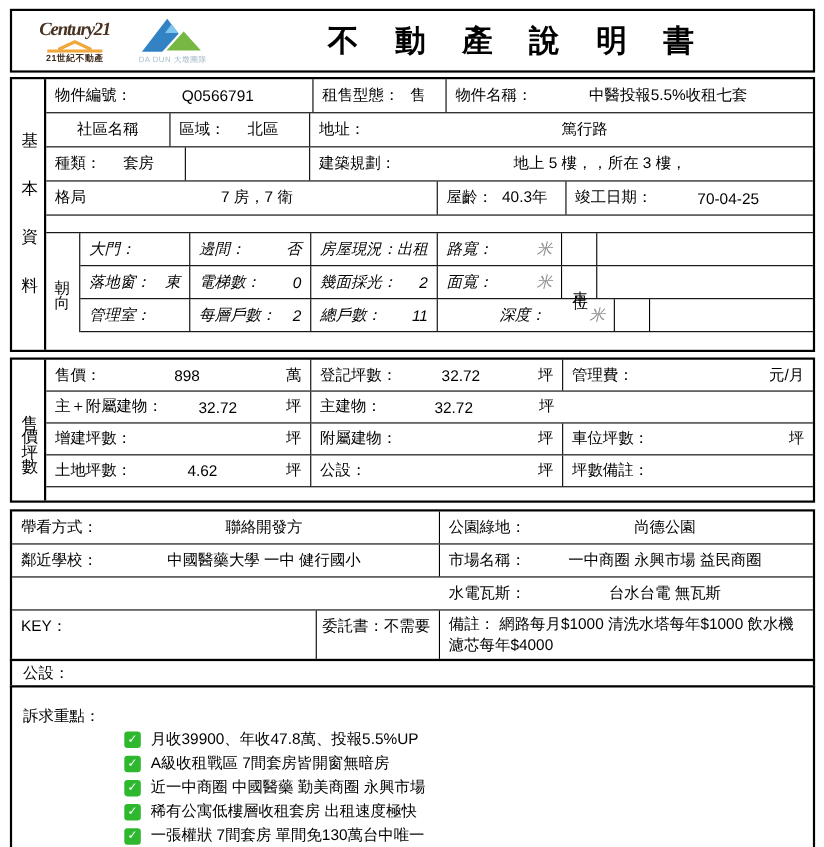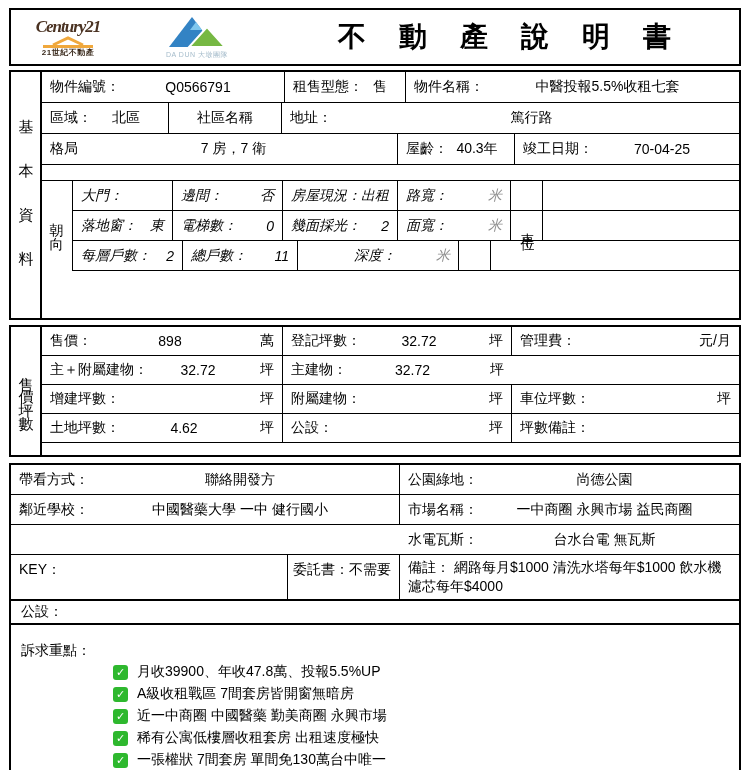--- a/index.html
+++ b/index.html
@@ -4,21 +4,21 @@
 <style>
   * { margin:0; padding:0; box-sizing:border-box; }
   body { background:#fff; }
   .page {
     width:749px; height:770px; background:#fff; overflow:hidden; position:relative;
     font-family:"Liberation Sans","DejaVu Sans",sans-serif; font-size:14px; color:#000;
   }
   
   .hdr {
     margin:8px 8px 0 9px; height:58px; border:2px solid #000;
-    display:flex; align-items:center;gap:40px;
+    display:flex; align-items:center;
   }
   .c21 { width:100px; padding-left:14px; text-align:center; line-height:1; }
   .c21-script { font-family:"Liberation Serif","DejaVu Serif",serif; font-style:italic; font-weight:bold; font-size:17px; color:#4a3222; letter-spacing:-1px; }
   .c21-house { display:block; margin:1px auto 1px; }
   .c21-sub { font-size:8px; font-weight:bold; color:#3a2a1c; letter-spacing:0.5px; }
   .dadun { width:92px; text-align:center; line-height:1; }
   .dadun-sub { font-size:7px; color:#a5bccb; letter-spacing:0.5px; margin-top:1px; }
   .doc-title {
     flex:1; text-align:center;
     font-family:"Liberation Serif","DejaVu Serif",serif;
@@ -113,30 +113,41 @@
         <div class="cell" style="width:121px;">
           <span class="lbl">租售型態：</span>
           <span class="val">售</span>
         </div>
         <div class="cell fill">
           <span class="lbl">物件名稱：</span>
           <span class="val">中醫投報5.5%收租七套</span>
         </div>
       </div>
       <div class="trow">
+        <div class="cell" style="width:113px;">
+          <span class="val">社區名稱</span>
+        </div>
         <div class="cell" style="width:127px;">
           <span class="lbl">區域：</span>
           <span class="val">北區</span>
         </div>
-        <div class="cell" style="width:113px;">
-          <span class="val">社區名稱</span>
-        </div>
         <div class="cell fill">
           <span class="lbl">地址：</span>
           <span class="val">篤行路</span>
+        </div>
+      </div>
+      <div class="trow">
+        <div class="cell" style="width:127px;">
+          <span class="lbl">種類：</span>
+          <span class="val">套房</span>
+        </div>
+        <div class="cell" style="width:113px;"></div>
+        <div class="cell fill">
+          <span class="lbl">建築規劃：</span>
+          <span class="val">地上 5 樓，，所在 3 樓，</span>
         </div>
       </div>
       <div class="trow">
         <div class="cell" style="width:356px;">
           <span class="lbl">格局</span>
           <span class="val">7 房，7 衛</span>
         </div>
         <div class="cell" style="width:117px;">
           <span class="lbl">屋齡：</span>
           <span class="val">40.3年</span>
@@ -187,20 +198,24 @@
               <span class="val-r">2</span>
             </div>
             <div class="cell" style="width:113px;">
               <span class="lbl">面寬：</span>
               <span class="val-r gray">米</span>
             </div>
             <div class="cell" style="width:32px; padding:0;"></div>
             <div class="cell fill"></div>
           </div>
           <div class="trow">
+            <div class="cell" style="width:100px;">
+              <span class="lbl">管理室：</span>
+              <span class="val-r"></span>
+            </div>
             <div class="cell" style="width:110px;">
               <span class="lbl">每層戶數：</span>
               <span class="val-r">2</span>
             </div>
             <div class="cell" style="width:115px;">
               <span class="lbl">總戶數：</span>
               <span class="val-r">11</span>
             </div>
             <div class="cell" style="width:113px;margin-left:48px;">
               <span class="lbl">深度：</span>

